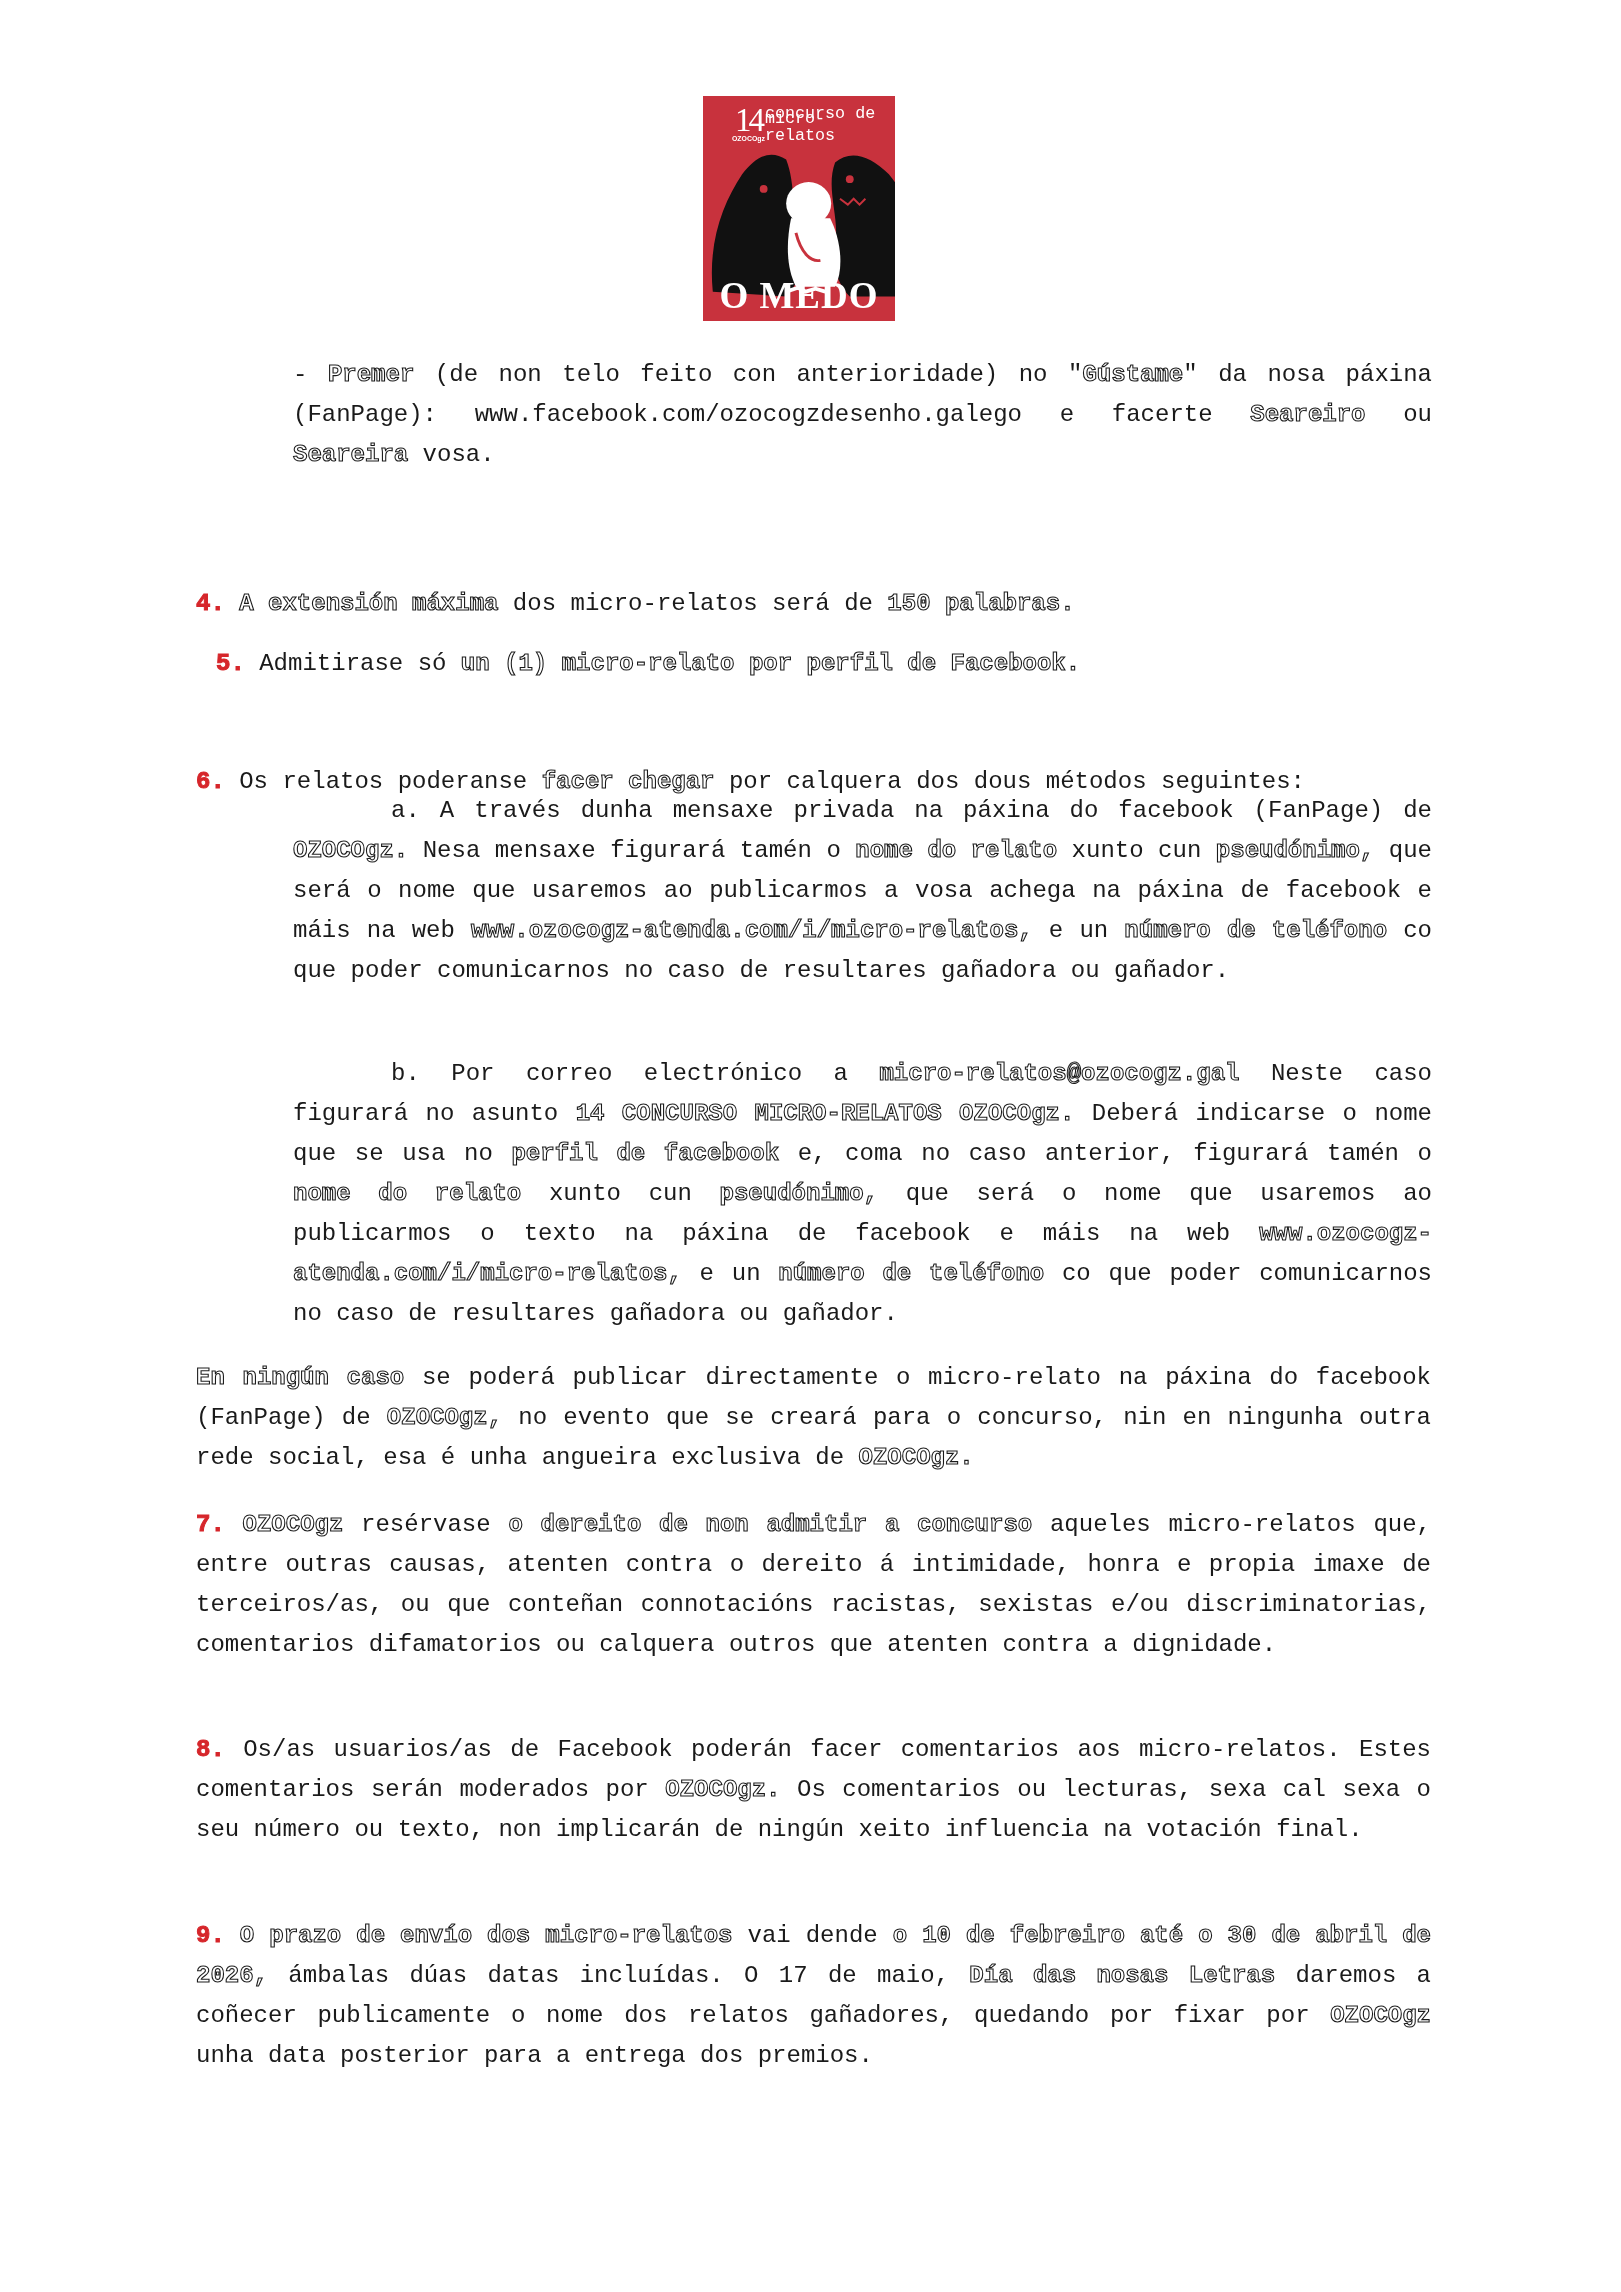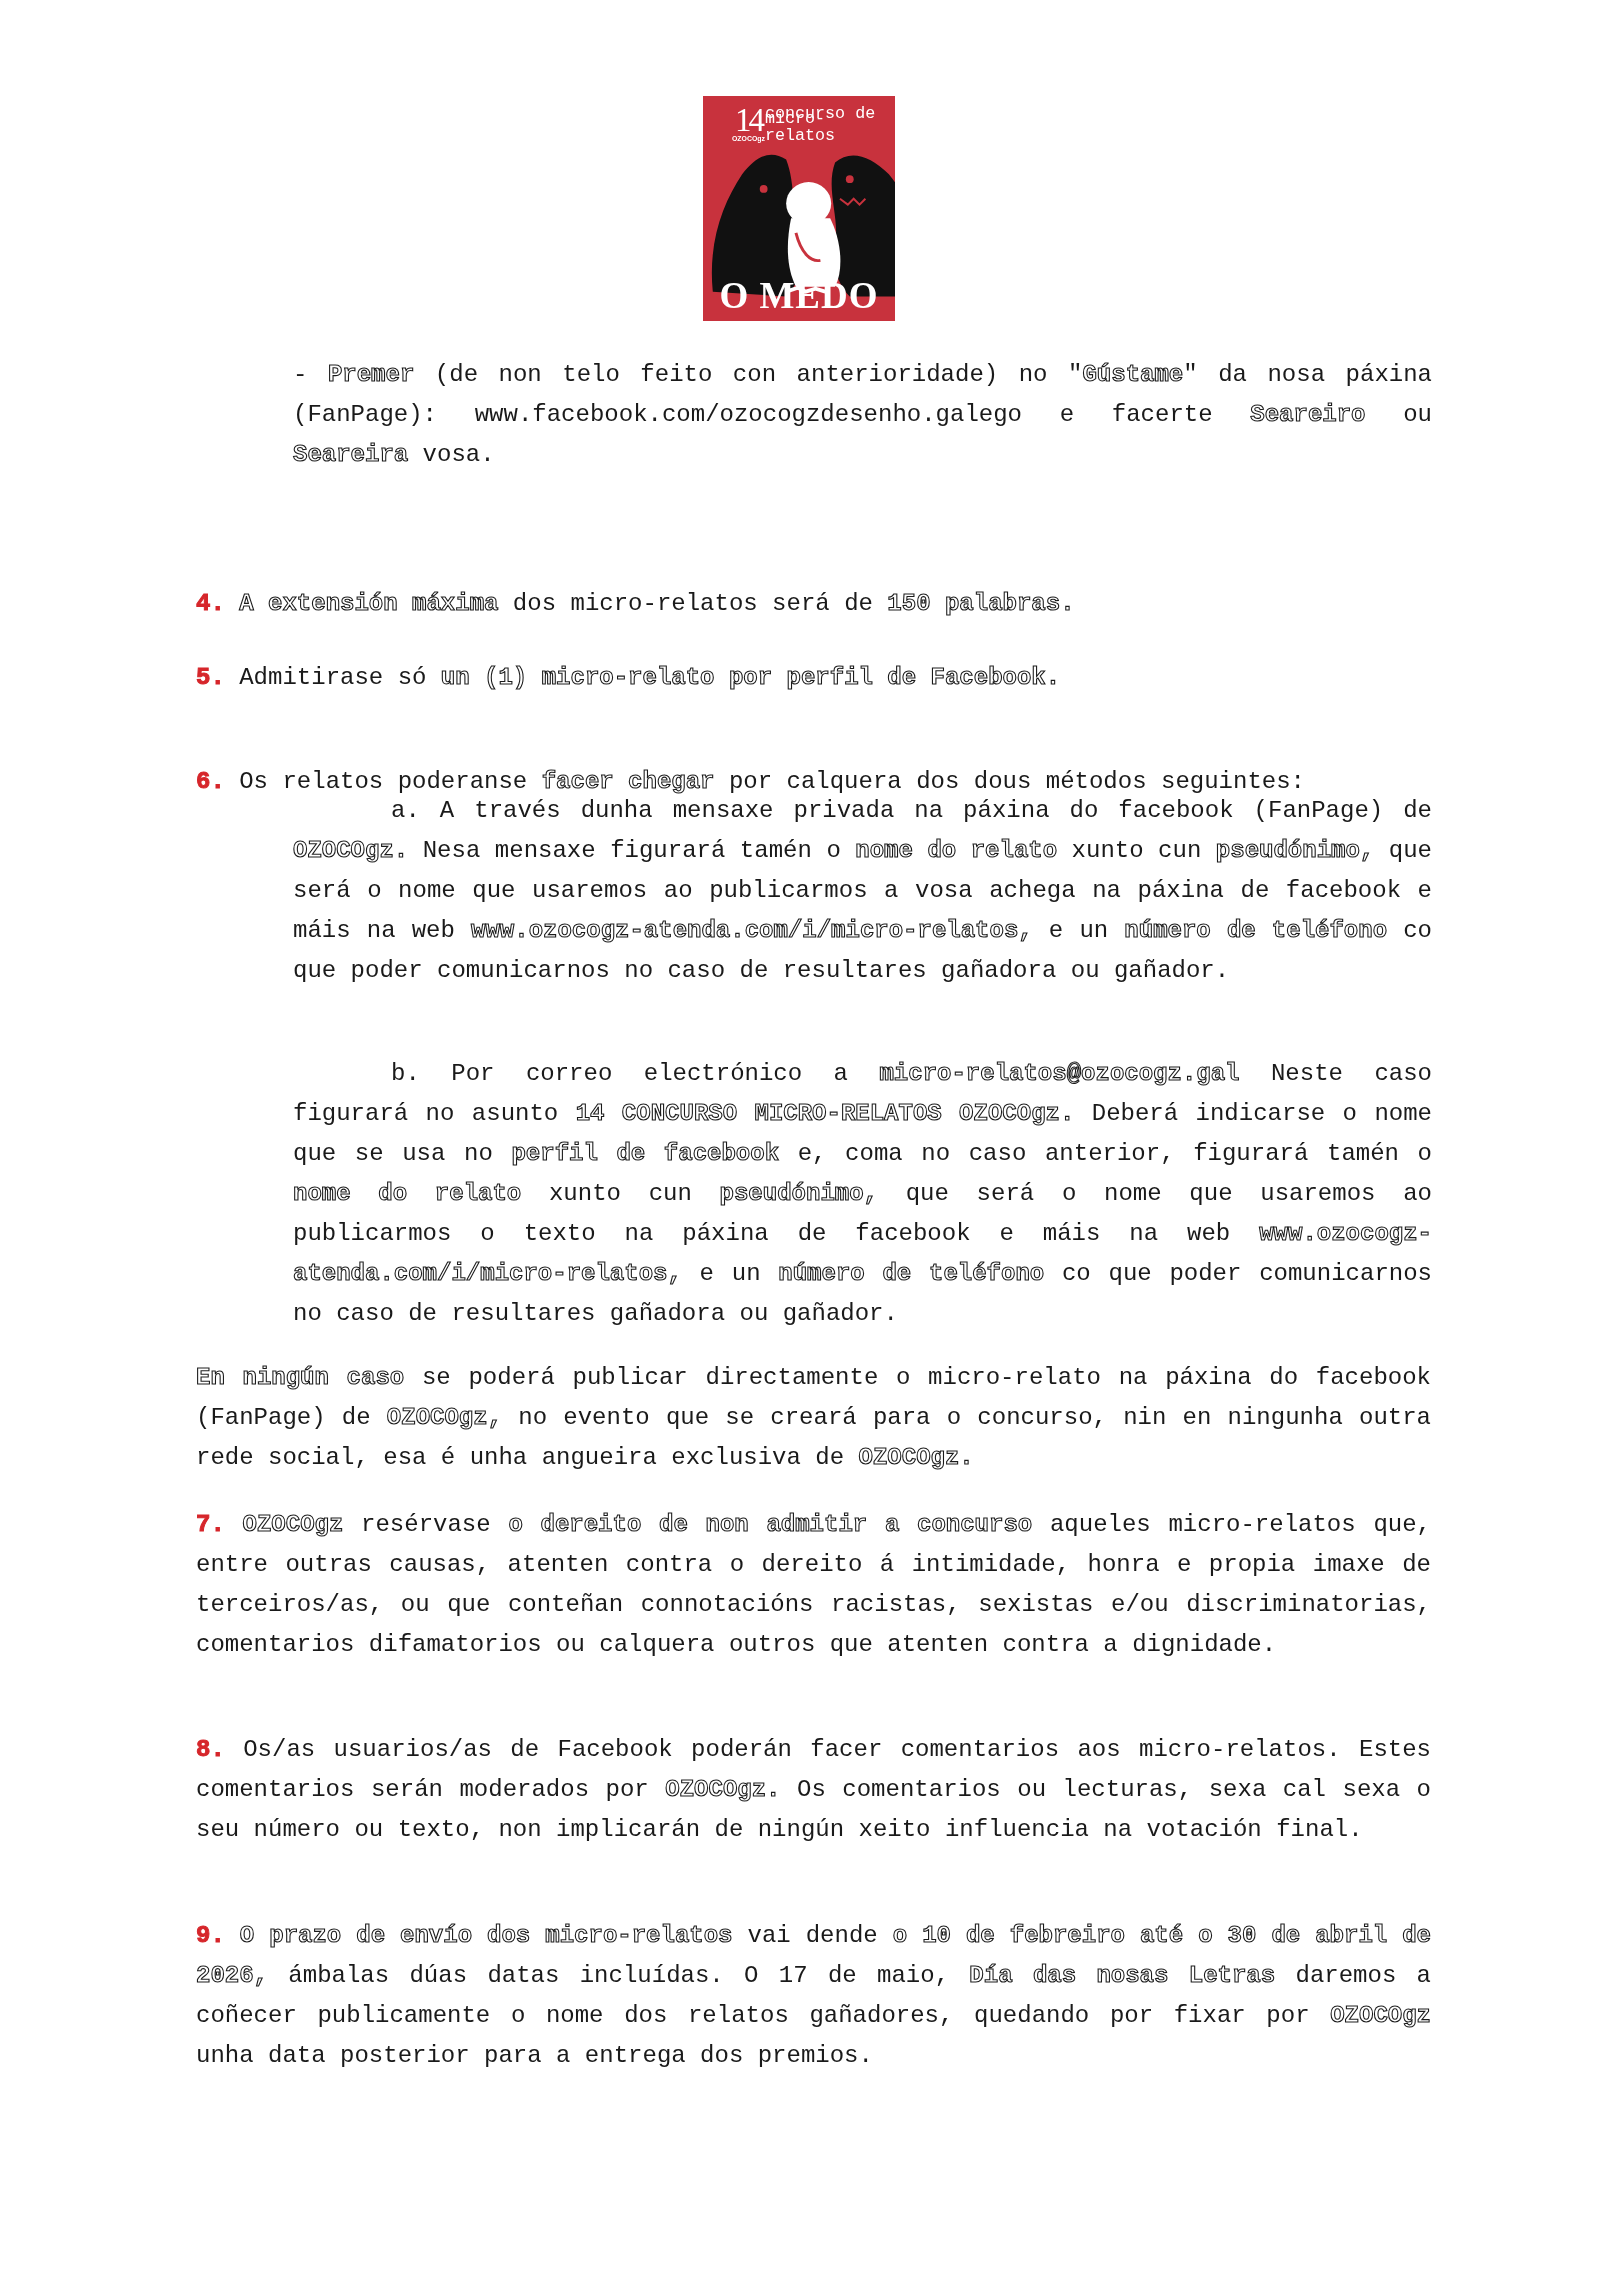--- a/index.html
+++ b/index.html
@@ -48,21 +48,21 @@
 </div>
 
 <div class="text" style="top:355px; left:293px; width:1139px;">
   <p class="para"><span>- </span><span class="o">Premer</span><span> (de non telo feito con anterioridade) no "</span><span class="o">Gústame</span><span>" da nosa páxina (FanPage): www.facebook.com/ozocogzdesenho.galego e facerte </span><span class="o">Seareiro</span><span> ou </span><span class="o">Seareira</span><span> vosa.</span></p>
 </div>
 
 <div class="text" style="top:584px;">
   <p class="para"><span class="num-red">4.</span> <span><span class="o">A extensión máxima</span><span> dos micro-relatos será de </span><span class="o">150 palabras.</span></span></p>
 </div>
 
-<div class="text" style="top:658px;">
+<div class="text" style="top:644px;margin-left:20px;">
   <p class="para"><span class="num-red">5.</span> <span><span>Admitirase só </span><span class="o">un (1) micro-relato por perfil de Facebook.</span></span></p>
 </div>
 
 <div class="text" style="top:722px;margin-top:40px;">
   <p class="para"><span class="num-red">6.</span> <span><span>Os relatos poderanse </span><span class="o">facer chegar</span><span> por calquera dos dous métodos seguintes:</span></span></p>
 </div>
 
 <div class="text indent" style="top:791px;">
   <p class="para"><span class="tab"></span><span>a.</span> <span><span>A través dunha mensaxe privada na páxina do facebook (FanPage) de </span><span class="o">OZOCOgz.</span><span> Nesa mensaxe figurará tamén o </span><span class="o">nome do relato</span><span> xunto cun </span><span class="o">pseudónimo,</span><span> que será o nome que usaremos ao publicarmos a vosa achega na páxina de facebook e máis na web </span><span class="o">www.ozocogz-atenda.com/i/micro-relatos,</span><span> e un </span><span class="o">número de teléfono</span><span> co que poder comunicarnos no caso de resultares gañadora ou gañador.</span></span></p>
 </div>

